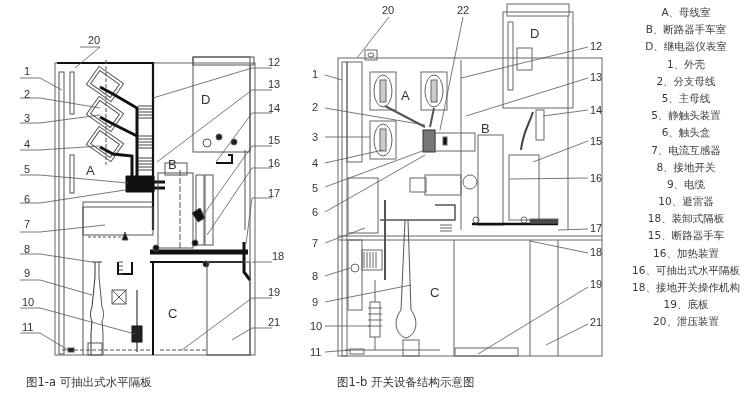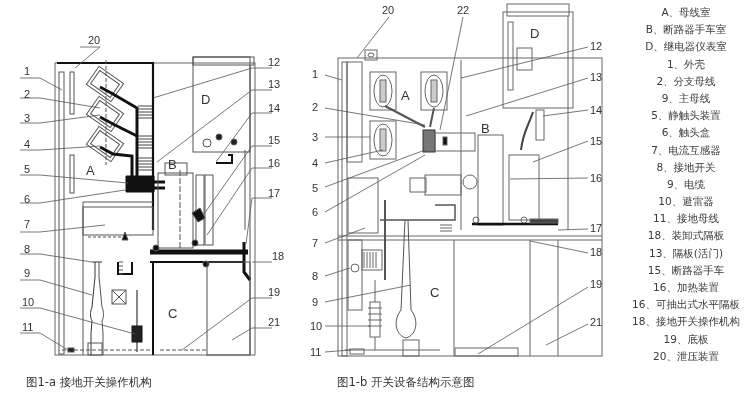--- a/index.html
+++ b/index.html
@@ -291,33 +291,31 @@
     <text x="590" y="326">21</text>
   </g>
 </svg>
 
 <div class="legend">
   <div class="legend-item">A、母线室</div>
   <div class="legend-item">B、断路器手车室</div>
   <div class="legend-item">D、继电器仪表室</div>
   <div class="legend-item">1、外壳</div>
   <div class="legend-item">2、分支母线</div>
-  <div class="legend-item">9、主母线</div>
+  <div class="legend-item">5、主母线</div>
   <div class="legend-item">5、静触头装置</div>
   <div class="legend-item">6、触头盒</div>
   <div class="legend-item">7、电流互感器</div>
   <div class="legend-item">8、接地开关</div>
   <div class="legend-item">9、电缆</div>
   <div class="legend-item">10、避雷器</div>
-  <div class="legend-item">11、接地母线</div>
   <div class="legend-item">18、装卸式隔板</div>
-  <div class="legend-item">13、隔板(活门)</div>
   <div class="legend-item">15、断路器手车</div>
   <div class="legend-item">16、加热装置</div>
   <div class="legend-item">16、可抽出式水平隔板</div>
   <div class="legend-item">18、接地开关操作机构</div>
   <div class="legend-item">19、底板</div>
   <div class="legend-item">20、泄压装置</div>
 
 </div>
 
-<div class="caption cap-a">图1-a 接地开关操作机构</div>
+<div class="caption cap-a">图1-a 可抽出式水平隔板</div>
 <div class="caption cap-b">图1-b 开关设备结构示意图</div>
 
 </body></html>

